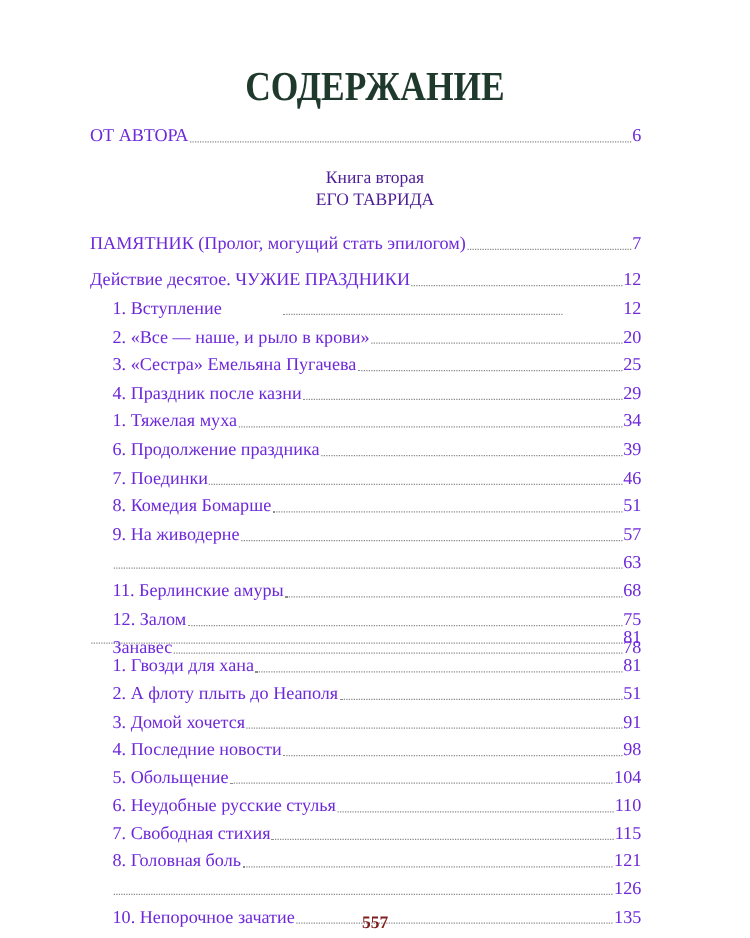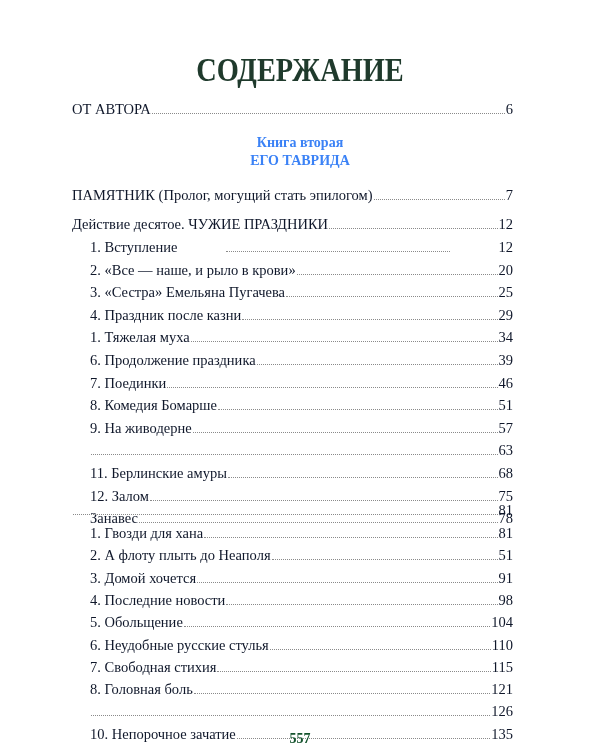--- a/index.html
+++ b/index.html
@@ -7,36 +7,36 @@
     width:600px; height:750px; background:#ffffff; position:relative; overflow:hidden;
     font-family:"Liberation Serif", "DejaVu Serif", serif; color:#3a3a3a;
   }
   .title {
     position:absolute; top:52px; left:0; width:600px; text-align:center;
     font-family:"Liberation Serif", serif; font-weight:bold; font-size:33px;
     color:#1f3a2c; letter-spacing:0px; transform:scaleX(0.86); transform-origin:center;
   }
   .book-head {
     position:absolute; left:0; width:600px; text-align:center;
-    font-weight:bold; font-size:14px; color:#3b82f6;
+    font-weight:normal; font-size:14px; color:#4c1d95;
   }
   .row {
     position:absolute; left:72px; width:441px; height:20px;
-    display:flex; align-items:flex-end; font-size:14.5px; line-height:18px; color:#0f172a;
+    display:flex; align-items:flex-end; font-size:14.5px; line-height:18px; color:#6d28d9;
   }
   .row.indent { left:90px; width:423px; }
   .row .label { white-space:nowrap; }
   .row .dots {
     flex:1; height:1px; margin:0 1px 4px 1px;
     border-bottom:1px dotted #8a8a8a;
   }
   .row .page { white-space:nowrap; }
   .folio {
     position:absolute; top:731px; left:0; width:600px; text-align:center;
-    font-weight:bold; font-size:14px; color:#14532d;
+    font-weight:bold; font-size:14px; color:#7f1d1d;
   }
 </style>
 </head>
 <body>
 
 <div class="title">СОДЕРЖАНИЕ</div>
 
 <div class="row" style="top:98px">
   <span class="label">ОТ АВТОРА</span>
   <span class="dots"></span>

